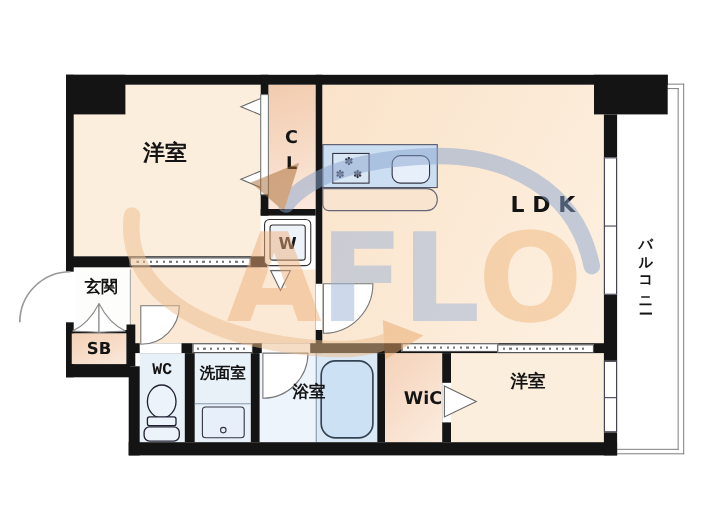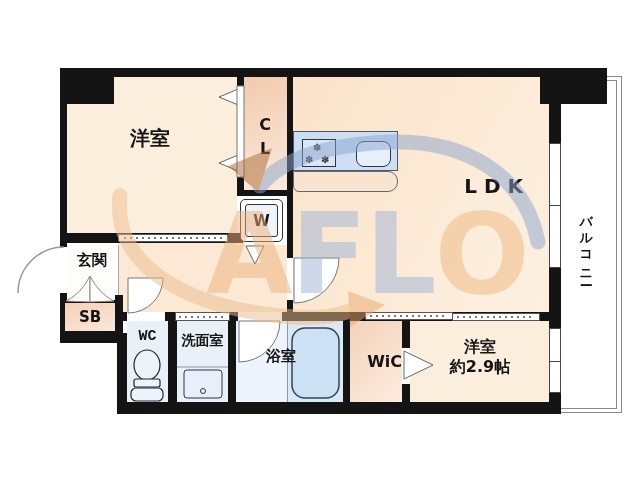--- a/index.html
+++ b/index.html
@@ -153,21 +153,20 @@
   <div class="lbl" style="left:390px;top:174px;width:140px;text-align:right;">
     <div style="font-size:20px;letter-spacing:7px;">LDK</div>
   </div>
   <div class="lbl" style="left:64px;top:251px;width:56px;font-size:15px;">玄関</div>
   <div class="lbl" style="left:127px;top:327px;width:41px;font-size:15px;font-family:Liberation Mono, monospace;">WC</div>
   <div class="lbl" style="left:172px;top:332px;width:61px;font-size:14px;">洗面室</div>
   <div class="lbl" style="left:238px;top:347px;width:48px;font-size:15px;padding-left:19px;">浴室</div>
   <div class="lbl" style="left:350px;top:352px;width:52px;font-size:16px;text-align:right;">WiC</div>
   <div class="lbl" style="left:414px;top:337px;width:132px;">
     <div style="font-size:16px;">洋室</div>
-    <div style="font-size:16px;">約2.9帖</div>
   </div>
   <div class="lbl vert" style="left:577px;top:184px;height:120px;font-size:13px;letter-spacing:3px;font-weight:600;">バルコニー</div>
 
   <div id="wm-letters">
     <span class="wm-c0">A</span>
     <span class="wm-c1">F</span>
     <span class="wm-c2">L</span>
     <span class="wm-c3">O</span>
   </div>
   <svg id="wm-arcs" width="638" height="480" viewBox="0 0 638 480">

